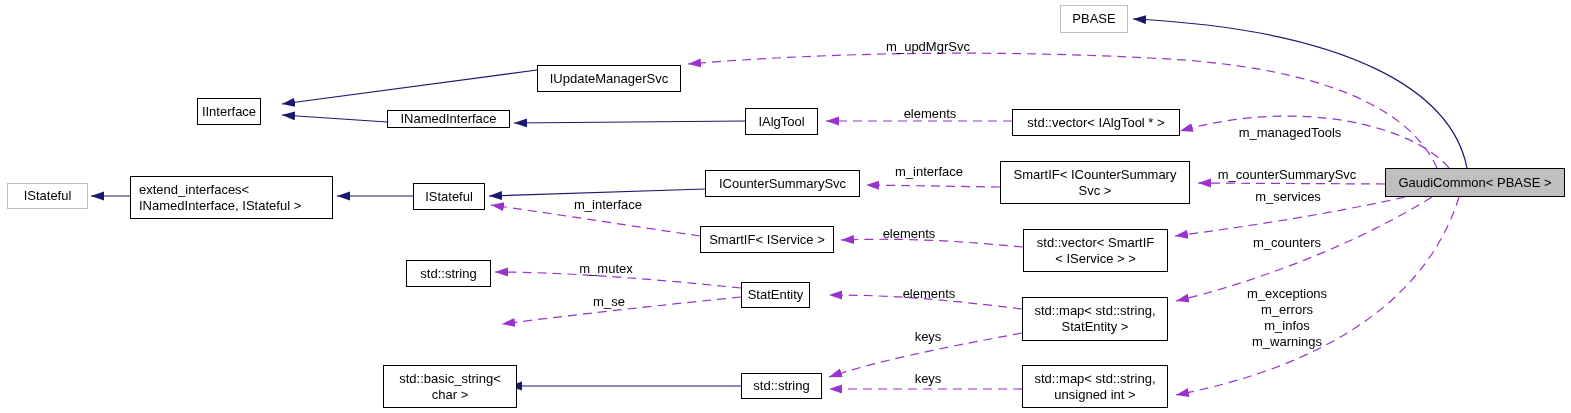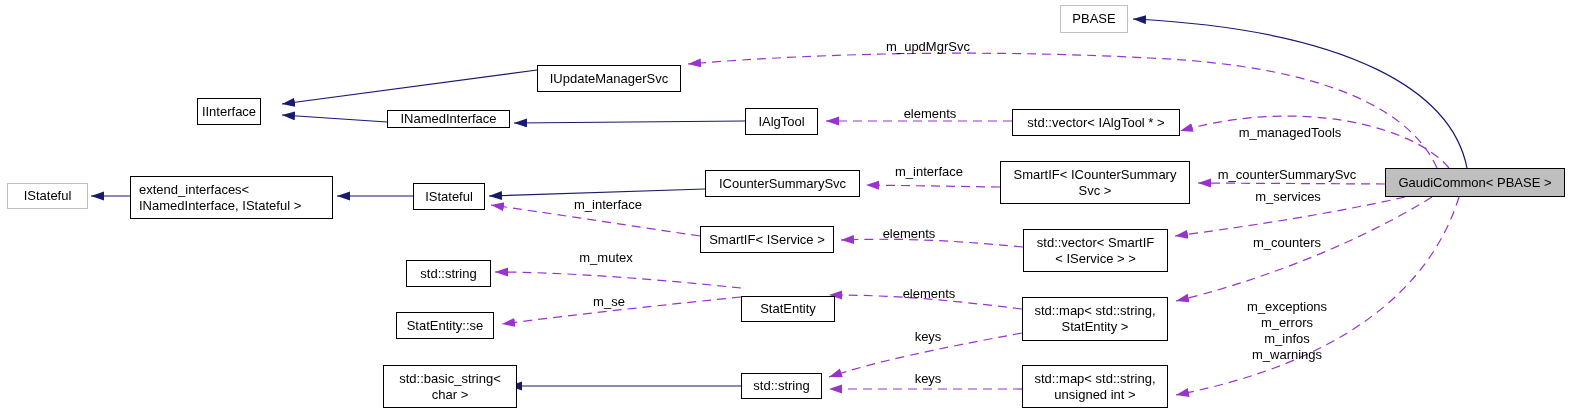--- a/index.html
+++ b/index.html
@@ -96,25 +96,22 @@
   <div class="node" style="left:700px;top:226px;width:134px;height:27px">
       <span>SmartIF&lt; IService &gt;</span>
     </div>
   <div class="node" style="left:1023px;top:229px;width:145px;height:43px">
     <span>std::vector&lt; SmartIF</span>
     <span>&lt; IService &gt; &gt;</span>
   </div>
   <div class="node" style="left:406px;top:260px;width:85px;height:27px">
       <span>std::string</span>
     </div>
-  <div class="node" style="left:741px;top:296px;width:94px;height:26px">
+  <div class="node" style="left:741px;top:282px;width:69px;height:26px">
       <span>StatEntity</span>
-    </div>
-  <div class="node" style="left:396px;top:312px;width:98px;height:27px">
-      <span>StatEntity::se</span>
     </div>
   <div class="node" style="left:1022px;top:297px;width:146px;height:44px">
     <span>std::map&lt; std::string,</span>
     <span>StatEntity &gt;</span>
   </div>
   <div class="node" style="left:383px;top:365px;width:134px;height:43px">
     <span>std::basic_string&lt;</span>
     <span>char &gt;</span>
   </div>
   <div class="node" style="left:741px;top:373px;width:81px;height:26px">
@@ -130,25 +127,25 @@
 
   <div class="elabel" style="left:928px;top:39px">m_updMgrSvc</div>
   <div class="elabel" style="left:930px;top:106px">elements</div>
   <div class="elabel" style="left:1290px;top:125px">m_managedTools</div>
   <div class="elabel" style="left:929px;top:164px">m_interface</div>
   <div class="elabel" style="left:1287px;top:167px">m_counterSummarySvc</div>
   <div class="elabel" style="left:1288px;top:189px">m_services</div>
   <div class="elabel" style="left:608px;top:197px">m_interface</div>
   <div class="elabel" style="left:909px;top:226px">elements</div>
   <div class="elabel" style="left:1287px;top:235px">m_counters</div>
-  <div class="elabel" style="left:606px;top:250px">m_mutex</div>
+  <div class="elabel" style="left:606px;top:261px">m_mutex</div>
   <div class="elabel" style="left:929px;top:286px">elements</div>
   <div class="elabel" style="left:609px;top:294px">m_se</div>
   <div class="elabel" style="left:928px;top:329px">keys</div>
-  <div class="elabel" style="left:1287px;top:299px">
+  <div class="elabel" style="left:1287px;top:286px">
     <div>m_exceptions</div>
     <div>m_errors</div>
     <div>m_infos</div>
     <div>m_warnings</div>
   </div>
   <div class="elabel" style="left:928px;top:371px">keys</div>
 
 </div>
 
 </body></html>

